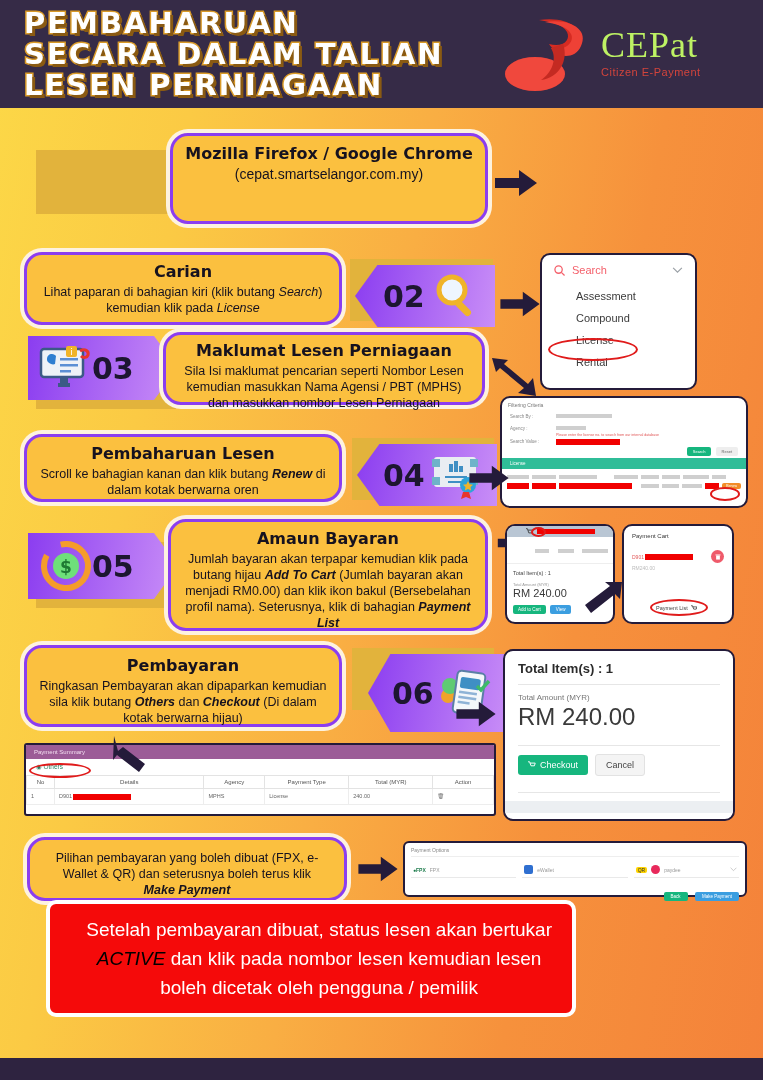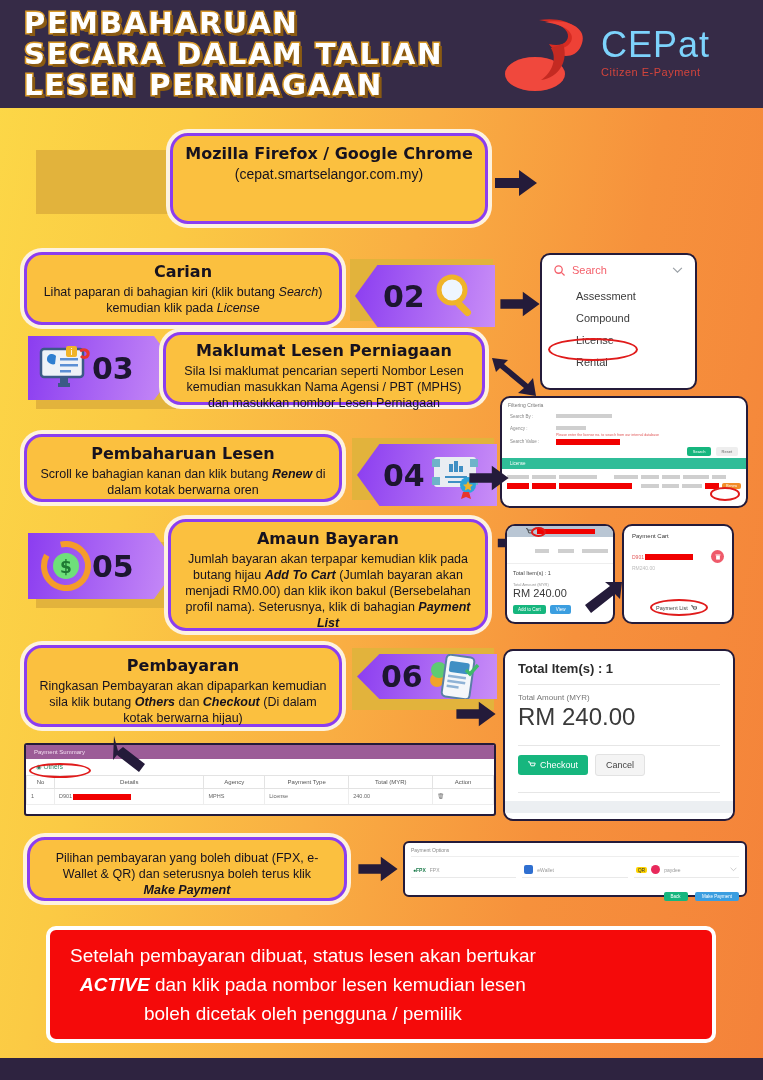--- a/index.html
+++ b/index.html
@@ -16,21 +16,21 @@
   .header { position:absolute; left:0; top:0; width:763px; height:108px;
     background:#362b47; overflow:hidden; }
   .title-wrap { position:absolute; left:24px; top:8px; }
   .title-line { font-family:"DejaVu Sans", sans-serif; font-weight:bold;
     font-size:29px; letter-spacing:2px; line-height:31px; color:#ffffff;
     -webkit-text-stroke:3px #d99a28; paint-order:stroke fill;
     text-shadow:3px 3px 0 #8a5a12; white-space:nowrap; }
   .logo-wrap { position:absolute; right:18px; top:12px; width:240px; height:86px; }
   .logo-mark { position:absolute; left:0; top:2px; width:92px; height:82px; }
   .logo-text { position:absolute; left:96px; top:14px; }
-  .logo-name { font-family:Liberation Sans, sans-serif; font-size:36px; color:#7dd3fc;
+  .logo-name { font-family:Liberation Serif, serif; font-size:36px; color:#bef264;
     letter-spacing:1px; line-height:38px; font-weight:500; }
   .logo-tag { font-size:11px; color:#d2443c; letter-spacing:.5px; margin-top:2px; }
 
   
   .hex { position:absolute; background:linear-gradient(100deg,#8b3df0,#c98ef7);
     display:flex; align-items:center; }
   .hex.right { clip-path:polygon(0 0,84% 0,100% 50%,84% 100%,0 100%); }
   .hex.left  { clip-path:polygon(16% 0,100% 0,100% 100%,16% 100%,0 50%); }
   .hex-shadow { position:absolute; background:#e2b33c; }
   .num { font-family:"DejaVu Sans", sans-serif; font-weight:bold; font-size:30px;
@@ -92,26 +92,26 @@
   
   .payopts { position:absolute; left:403px; top:841px; width:344px; height:56px;
     background:#fff; border:2px solid #241b3a; border-radius:6px; padding:4px 6px; }
   .payopts .lab { font-size:5px; color:#888; border-bottom:1px solid #eee;
     padding-bottom:3px; }
   .payopts .row { display:flex; gap:6px; margin-top:5px; }
   .payopts .opt { flex:1; display:flex; align-items:center; gap:4px;
     border-bottom:1px solid #e9e9e9; padding:3px 2px; font-size:5px; color:#999; }
 
   
-  .banner { position:absolute; left:46px; top:926px; width:670px; height:117px;
+  .banner { position:absolute; left:46px; top:900px; width:530px; height:117px;
     background:#f50a0a; border:4px solid #ffffff; border-radius:10px;
-    display:flex; align-items:center; justify-content:flex-start; text-align:center;
+    display:flex; align-items:center; justify-content:flex-end; text-align:center;
     padding:0 20px; }
   .banner p { color:#fff; font-size:19px; line-height:29px; }
-  .banner b { color:#ffffff; font-style:italic; font-weight:bold; }
+  .banner b { color:#000000; font-style:italic; font-weight:normal; }
   .footbar { position:absolute; left:0; bottom:0; width:763px; height:22px;
     background:#2e2340; }
 </style>
 </head>
 <body>
 
 <div class="page">
 
   <div class="header">
     <div class="title-wrap">
@@ -329,21 +329,21 @@
   </div>
   <svg class="arrow" style="left:582px;top:580px;" width="42" height="42" viewBox="0 0 42 42">
     <path d="M40 2l-2 17-5-5-24 19-6-8 25-19-5-4z" fill="#241b3a"></path>
   </svg>
 
   <div class="card" style="left:24px;top:645px;width:318px;height:82px;padding-top:8px;">
     <h3>Pembayaran</h3>
     <p><span>Ringkasan Pembayaran akan dipaparkan kemudian sila klik butang </span><b>Others</b><span> dan </span><b>Checkout</b><span> (Di dalam kotak berwarna hijau)</span></p>
   </div>
   <div class="hex-shadow" style="left:352px;top:648px;width:142px;height:62px;"></div>
-  <div class="hex left" style="left:357px;top:654px;width:140px;height:45px;padding-left:24px;">
+  <div class="hex left" style="left:368px;top:654px;width:140px;height:78px;padding-left:24px;">
     <span class="num">06</span>
     <svg width="56" height="50" viewBox="0 0 56 50" style="margin-left:3px">
       <circle cx="11" cy="28" r="7" fill="#f0a32a"></circle>
       <circle cx="13" cy="18" r="8" fill="#5ecb72"></circle>
       <rect x="18" y="4" width="28" height="42" rx="4" fill="#f4f7fa" stroke="#5a7fa6" stroke-width="2" transform="rotate(8 32 25)"></rect>
       <rect x="22" y="10" width="20" height="11" rx="2" fill="#3f8fc4" transform="rotate(8 32 25)"></rect>
       <rect x="22" y="24" width="18" height="2.5" fill="#8fb3d6" transform="rotate(8 32 25)"></rect>
       <rect x="22" y="29" width="18" height="2.5" fill="#8fb3d6" transform="rotate(8 32 25)"></rect>
       <rect x="22" y="34" width="12" height="2.5" fill="#8fb3d6" transform="rotate(8 32 25)"></rect>
       <path d="M40 18l4 4 8-9" fill="none" stroke="#3fba6a" stroke-width="3.4"></path>

